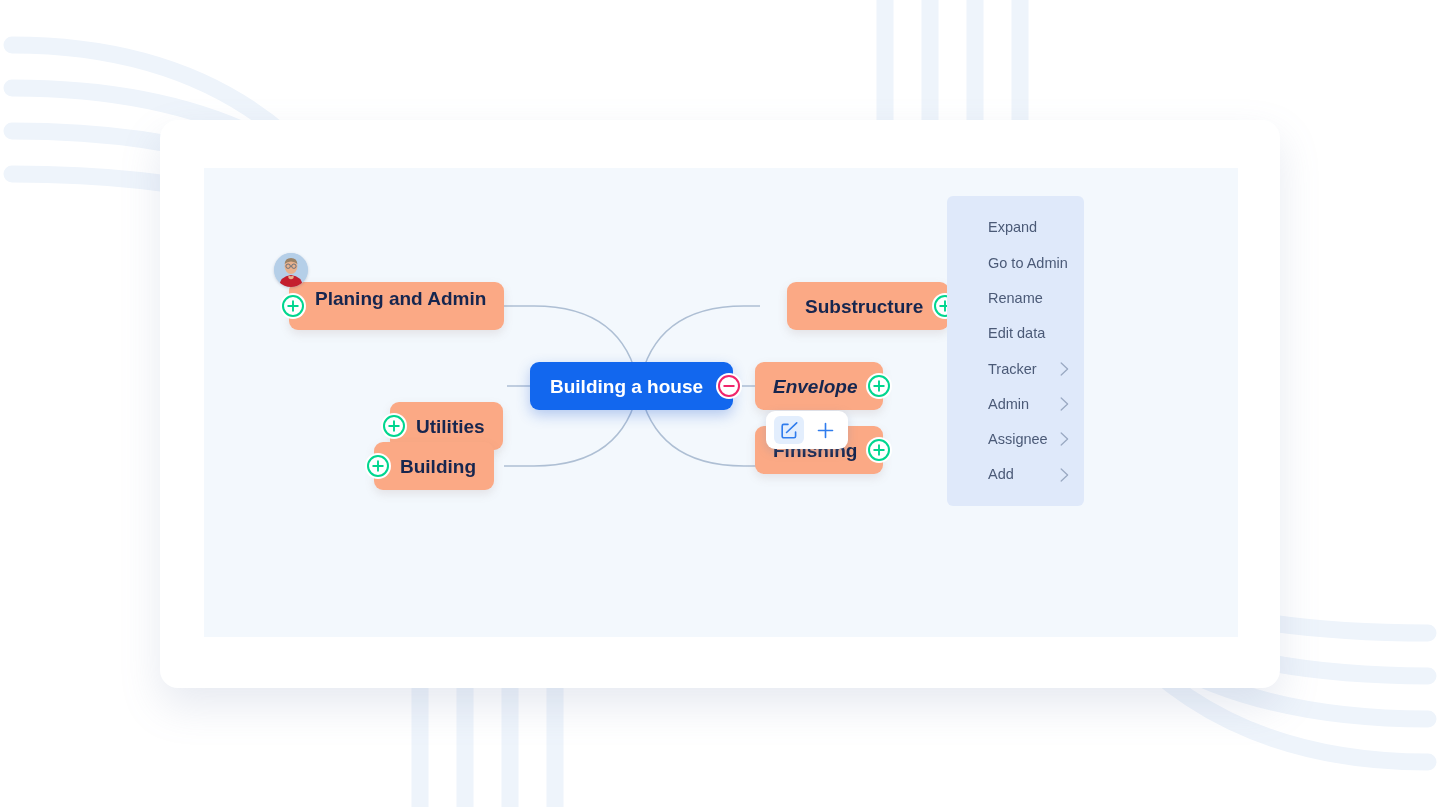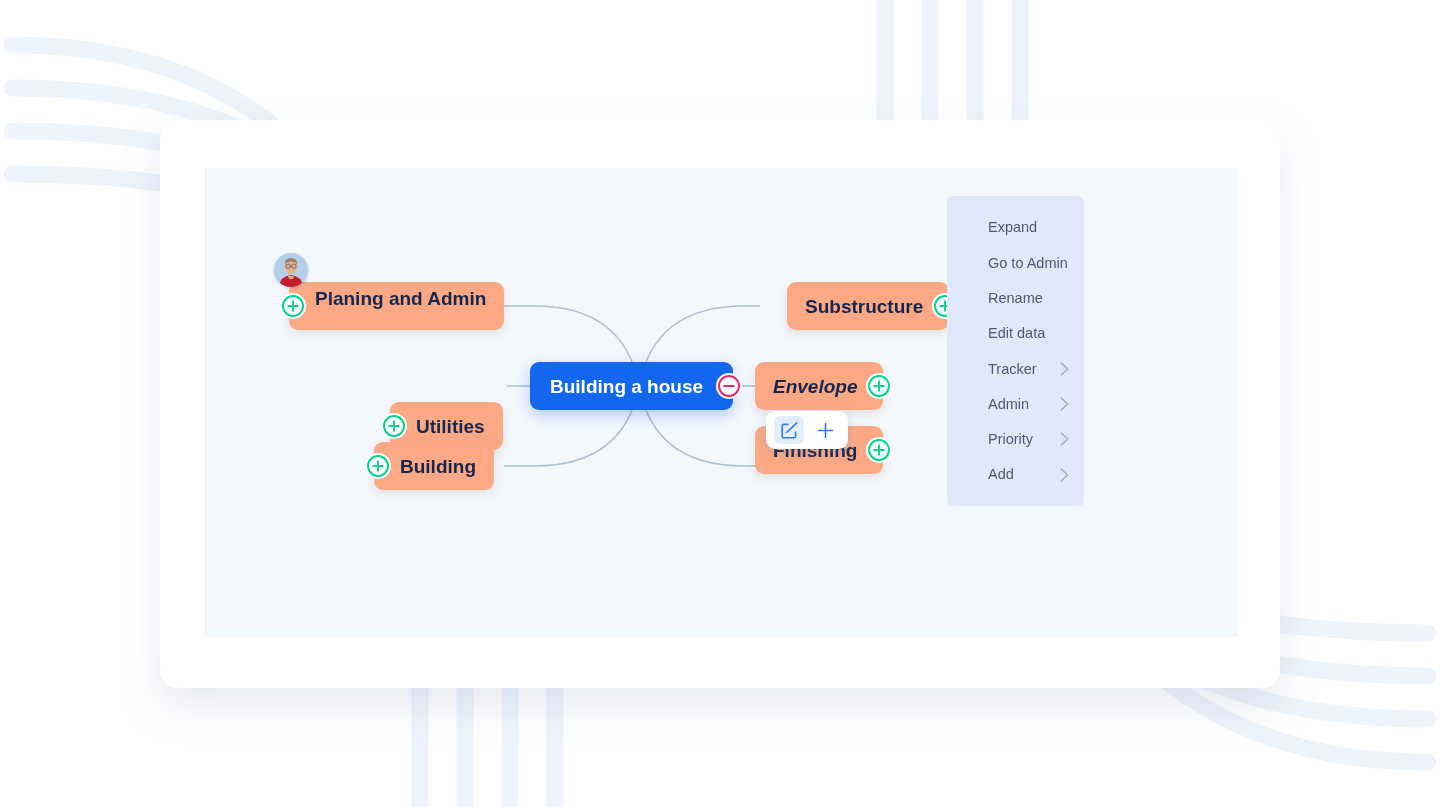--- a/index.html
+++ b/index.html
@@ -318,21 +318,21 @@
     </div>
     <div class="menu-item">
       <span class="menu-label">Admin</span>
       <span>
         <svg class="menu-chevron" width="11" height="16" viewBox="0 0 11 16" fill="none" stroke="#9aa9c2" stroke-width="1.3" stroke-linecap="round" stroke-linejoin="round">
           <path d="M2.2 2 L8.6 8 L2.2 14"></path>
         </svg>
       </span>
     </div>
     <div class="menu-item">
-      <span class="menu-label">Priority</span>
+      <span class="menu-label">Assignee</span>
       <span>
         <svg class="menu-chevron" width="11" height="16" viewBox="0 0 11 16" fill="none" stroke="#9aa9c2" stroke-width="1.3" stroke-linecap="round" stroke-linejoin="round">
           <path d="M2.2 2 L8.6 8 L2.2 14"></path>
         </svg>
       </span>
     </div>
     <div class="menu-item">
       <span class="menu-label">Add</span>
       <span>
         <svg class="menu-chevron" width="11" height="16" viewBox="0 0 11 16" fill="none" stroke="#9aa9c2" stroke-width="1.3" stroke-linecap="round" stroke-linejoin="round">

